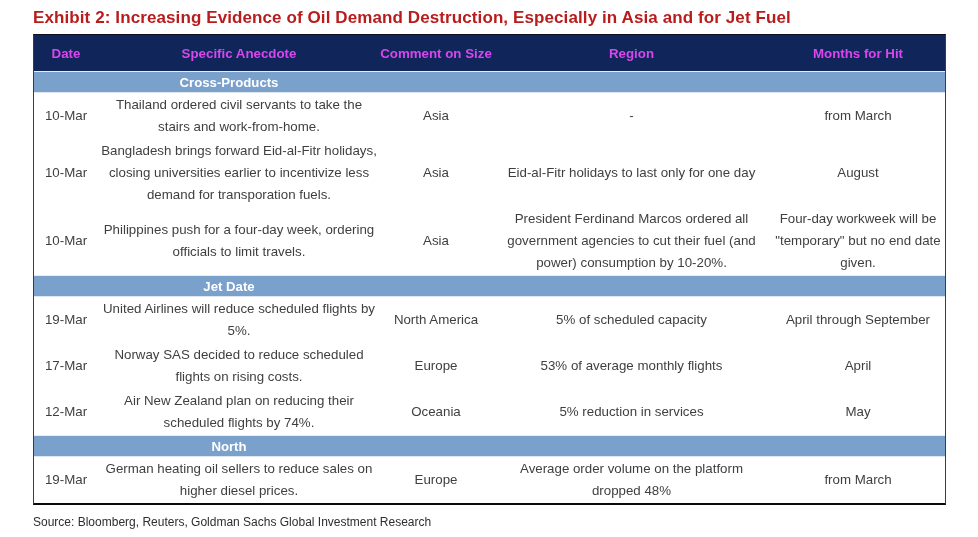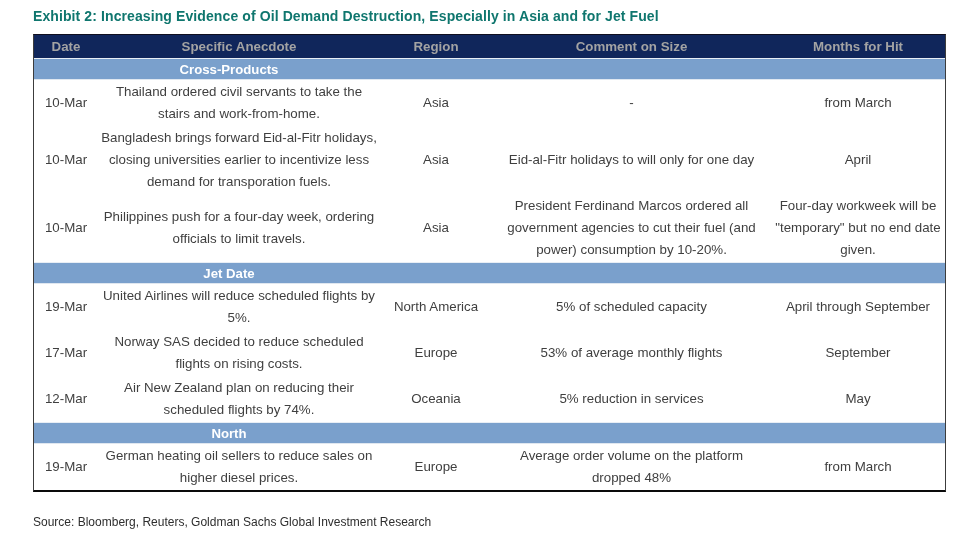--- a/index.html
+++ b/index.html
@@ -7,47 +7,47 @@
   body {
     width: 978px; height: 537px;
     font-family: "Liberation Sans", "DejaVu Sans", sans-serif;
     color: #3f3f3f;
     position: relative;
     overflow: hidden;
   }
   .exhibit-title {
     position: absolute;
     left: 33px; top: 8px;
-    font-size: 14px;
+    font-size: 17px;
     font-weight: bold;
-    color: #0f766e;
+    color: #b91c1c;
     letter-spacing: 0.1px;
     white-space: nowrap;
   }
   .table-wrap {
     position: absolute;
     left: 33px; top: 34px;
     width: 913px;
     border-left: 1px solid #3c3c3c;
     border-right: 1px solid #3c3c3c;
     border-top: 1px solid #101020;
     border-bottom: 2px solid #0a0a0a;
     background: #ffffff;
   }
   .grid-row {
     display: grid;
     grid-template-columns: 64px 282px 112px 279px 174px;
     width: 100%;
   }
   .header-row {
     background: var(--header-bg, #10265b);
-    color: #a3a3a3;
+    color: #d946ef;
     font-weight: bold;
     font-size: 13px;
-    height: 23px;
+    height: 36px;
   }
   .header-row .cell { line-height: 23px; }
   .cell {
     text-align: center;
     display: flex;
     align-items: center;
     justify-content: center;
     line-height: 22px;
     font-size: 13.3px;
   }
@@ -79,43 +79,43 @@
 </style>
 </head>
 <body>
 
 <div class="exhibit-title">Exhibit 2: Increasing Evidence of Oil Demand Destruction, Especially in Asia and for Jet Fuel</div>
 
 <div class="table-wrap">
   <div class="grid-row header-row">
     <div class="cell">Date</div>
     <div class="cell">Specific Anecdote</div>
+    <div class="cell">Comment on Size</div>
     <div class="cell">Region</div>
-    <div class="cell">Comment on Size</div>
     <div class="cell">Months for Hit</div>
   </div>
   <div id="table-body">
   <div class="section-row">
     <div class="section-label">Cross-Products</div>
   </div>
 
   <div class="grid-row data-row">
     <div class="cell">10-Mar</div>
     <div class="cell">Thailand ordered civil servants to take the stairs and work-from-home.</div>
     <div class="cell">Asia</div>
     <div class="cell">-</div>
     <div class="cell">from March</div>
   </div>
 
   <div class="grid-row data-row">
     <div class="cell">10-Mar</div>
     <div class="cell">Bangladesh brings forward Eid-al-Fitr holidays, closing universities earlier to incentivize less demand for transporation fuels.</div>
     <div class="cell">Asia</div>
-    <div class="cell">Eid-al-Fitr holidays to will only for one day</div>
-    <div class="cell">April</div>
+    <div class="cell">Eid-al-Fitr holidays to last only for one day</div>
+    <div class="cell">August</div>
   </div>
 
   <div class="grid-row data-row">
     <div class="cell">10-Mar</div>
     <div class="cell">Philippines push for a four-day week, ordering officials to limit travels.</div>
     <div class="cell">Asia</div>
     <div class="cell">President Ferdinand Marcos ordered all government agencies to cut their fuel (and power) consumption by 10-20%.</div>
     <div class="cell">Four-day workweek will be "temporary" but no end date given.</div>
   </div>
 
@@ -129,21 +129,21 @@
     <div class="cell">North America</div>
     <div class="cell">5% of scheduled capacity</div>
     <div class="cell">April through September</div>
   </div>
 
   <div class="grid-row data-row">
     <div class="cell">17-Mar</div>
     <div class="cell">Norway SAS decided to reduce scheduled flights on rising costs.</div>
     <div class="cell">Europe</div>
     <div class="cell">53% of average monthly flights</div>
-    <div class="cell">September</div>
+    <div class="cell">April</div>
   </div>
 
   <div class="grid-row data-row">
     <div class="cell">12-Mar</div>
     <div class="cell">Air New Zealand plan on reducing their scheduled flights by 74%.</div>
     <div class="cell">Oceania</div>
     <div class="cell">5% reduction in services</div>
     <div class="cell">May</div>
   </div>
 

